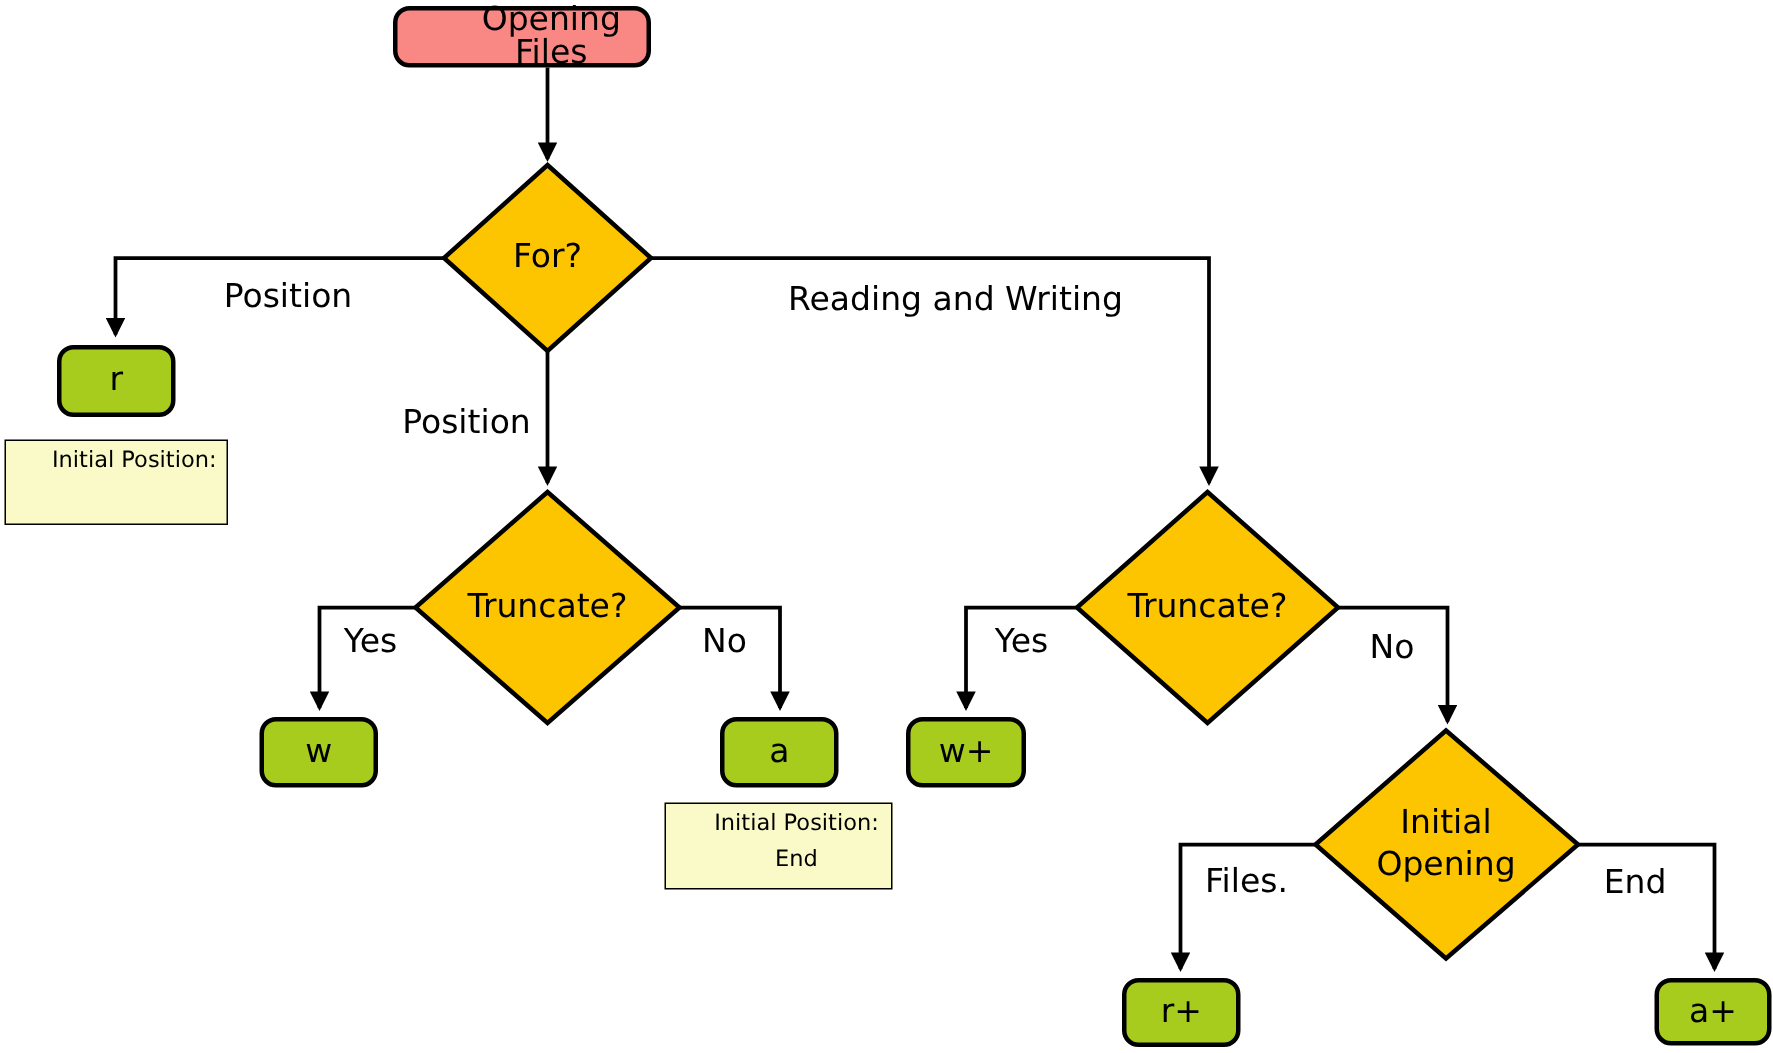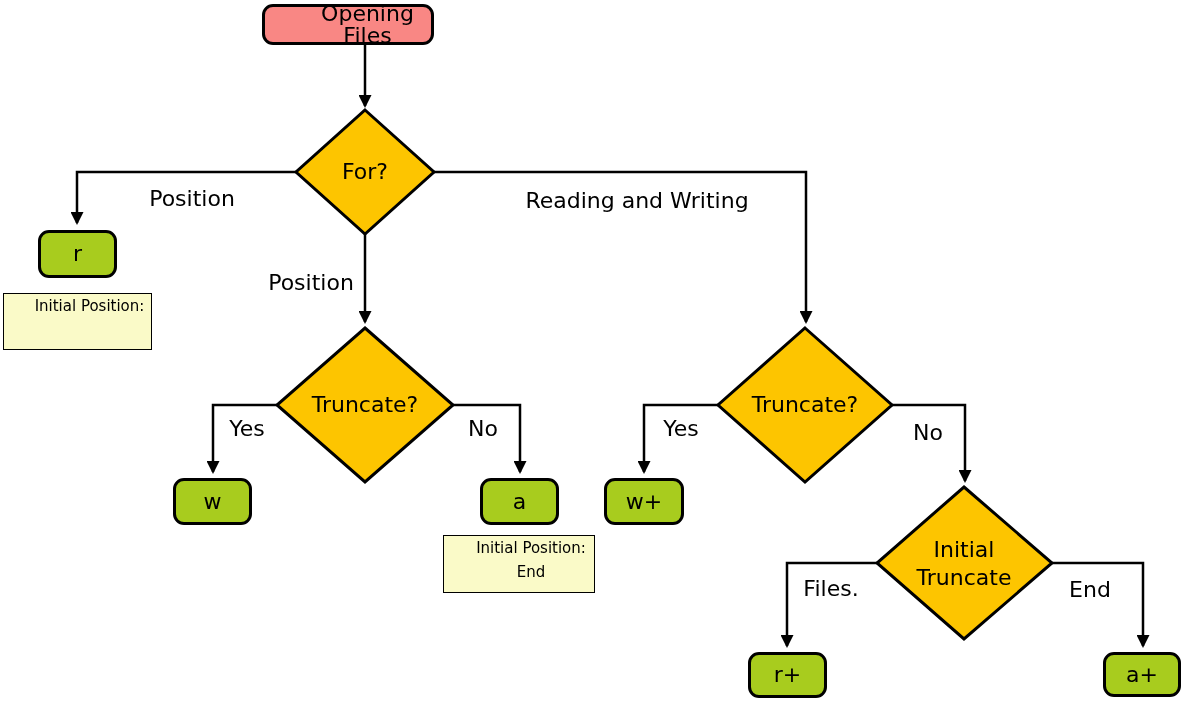--- a/index.html
+++ b/index.html
@@ -128,21 +128,21 @@
 
   <div class="node mode" style="left:1103px; top:652px; width:78px; height:45px;">
     <span>a+</span>
   </div>
 
   <div class="dlabel" style="left:365px; top:172px;">For?</div>
   <div class="dlabel" style="left:365px; top:405px;">Truncate?</div>
   <div class="dlabel" style="left:805px; top:405px;">Truncate?</div>
   <div class="dlabel" style="left:964px; top:563px;">
     <span>Initial</span><br>
-    <span>Truncate</span>
+    <span>Opening</span>
   </div>
 
   <div class="note" style="left:3px; top:293px; width:149px; height:57px;">
     <span>Initial Position:</span>
   </div>
 
   <div class="note" style="left:443px; top:535px; width:152px; height:58px;">
     <span>Initial Position:</span>
     <span>End</span>
   </div>

